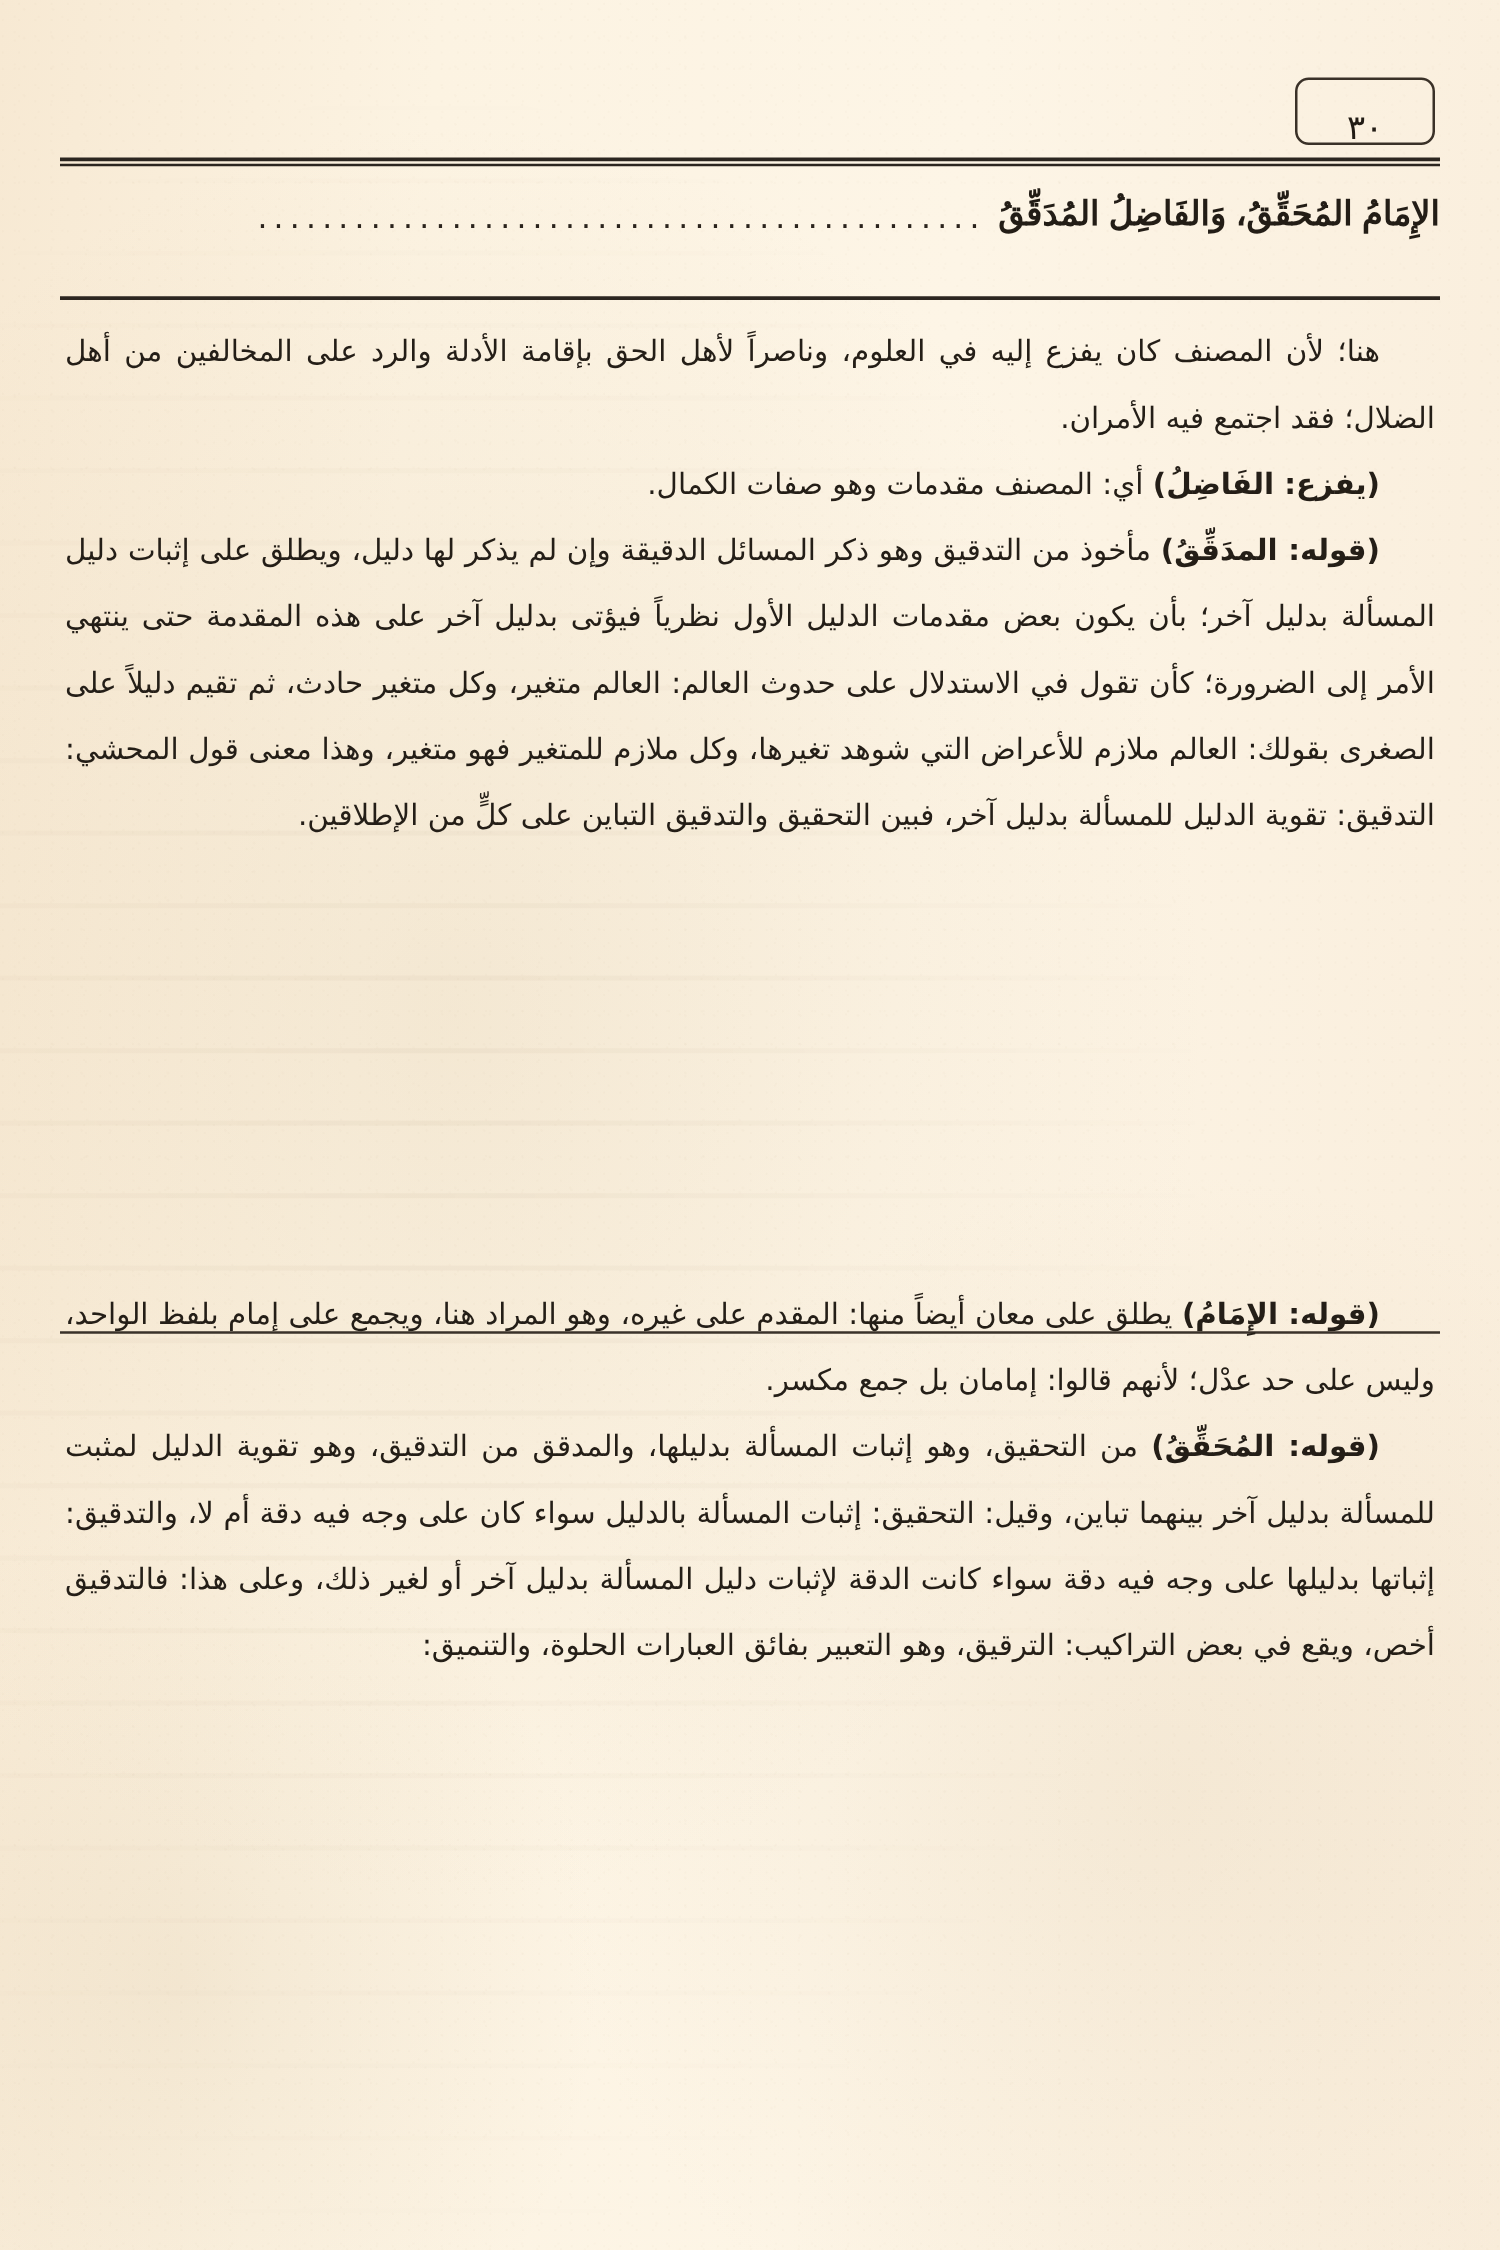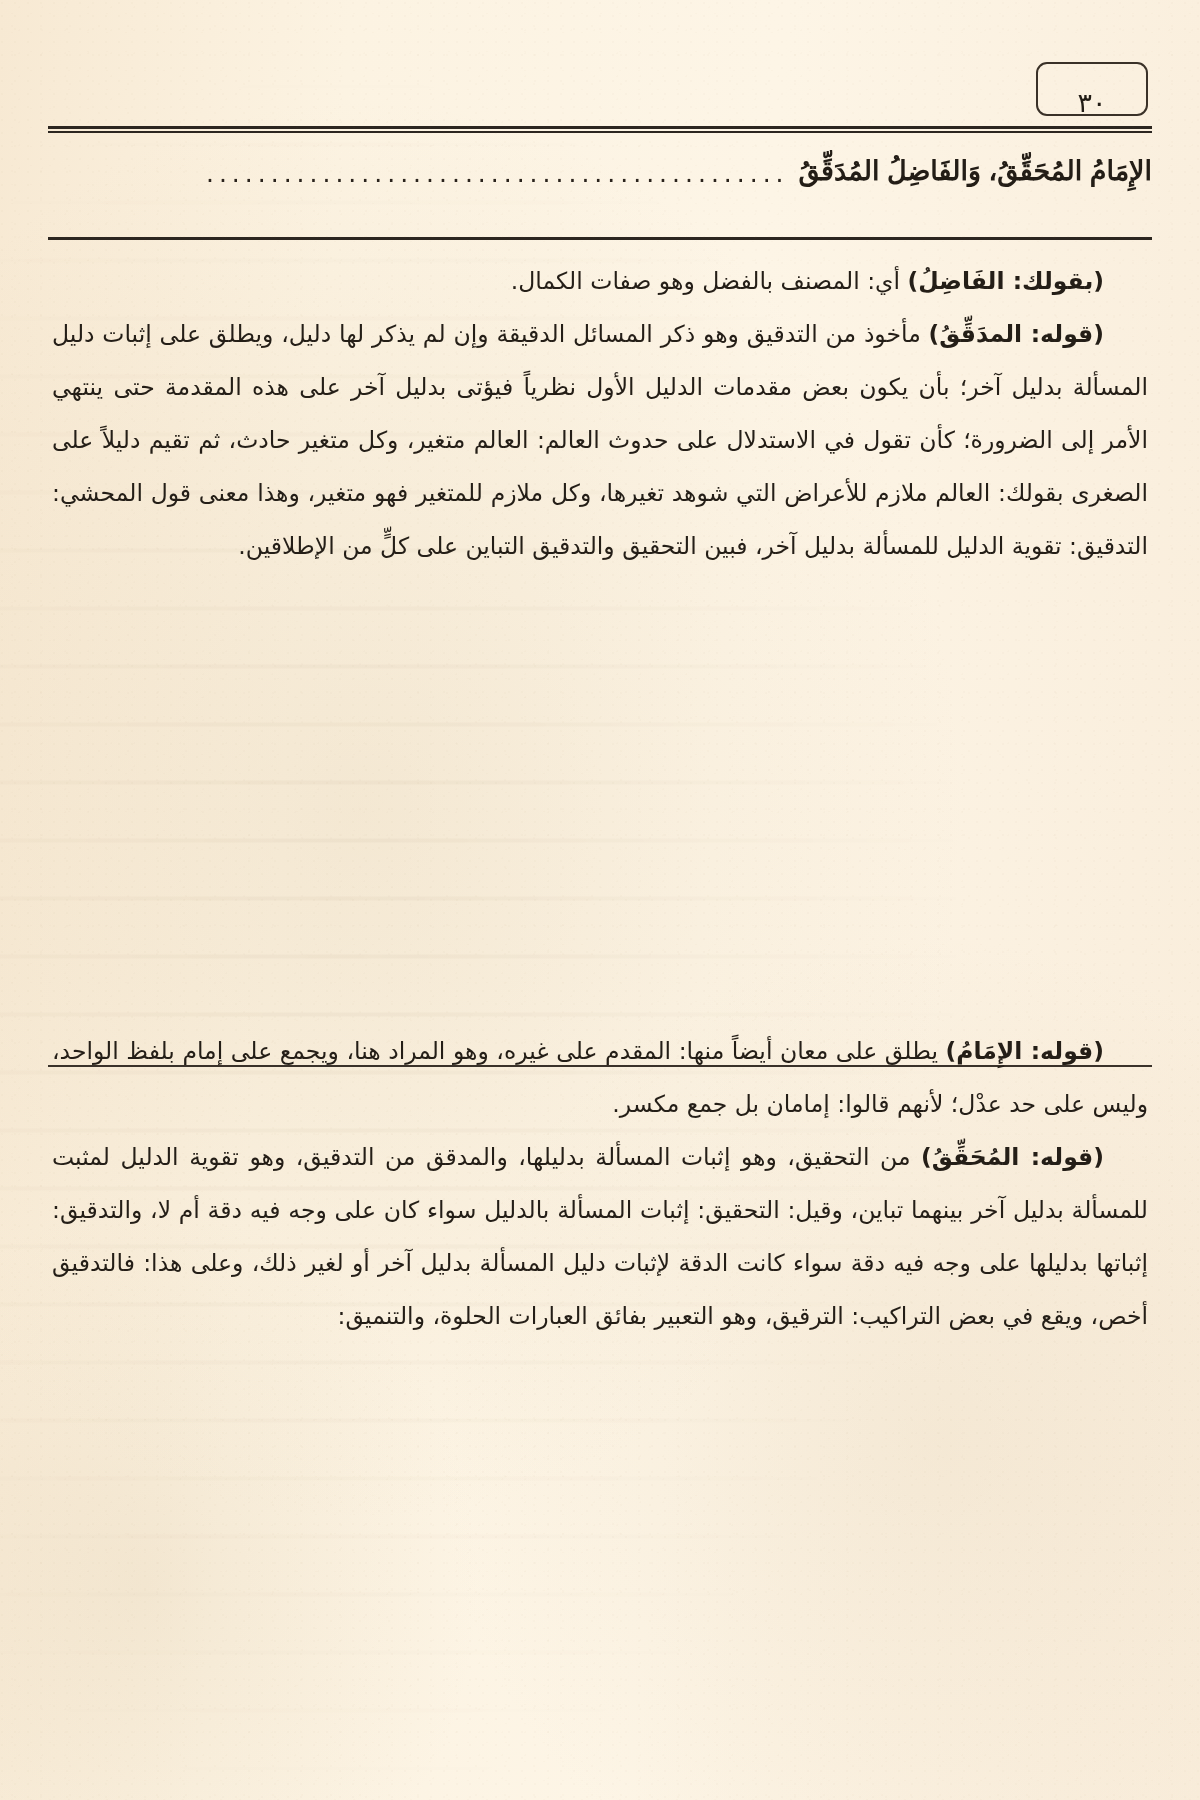--- a/index.html
+++ b/index.html
@@ -181,21 +181,22 @@
   </div>
 
   <div id="runhead">
     <span class="title">الإِمَامُ المُحَقِّقُ، وَالفَاضِلُ المُدَقِّقُ</span>
     <span class="leader">.............................................</span>
   </div>
 
   <div class="rule-single" style="top:237px;"></div>
 
   <div class="body-block" style="top:255px;">
-    <p class="para"><span class="lemma">(بقولك: الفَاضِلُ)</span><span> أي: المصنف بالفضل وهو صفات الكمال.</span></p>
+    <p class="para"><span>هنا؛ لأن المصنف كان يفزع إليه في العلوم، وناصراً لأهل الحق بإقامة الأدلة والرد على المخالفين من أهل الضلال؛ فقد اجتمع فيه الأمران.</span></p>
+    <p class="para"><span class="lemma">(يفزع: الفَاضِلُ)</span><span> أي: المصنف مقدمات وهو صفات الكمال.</span></p>
     <p class="para"><span class="lemma">(قوله: المدَقِّقُ)</span><span> مأخوذ من التدقيق وهو ذكر المسائل الدقيقة وإن لم يذكر لها دليل، ويطلق على إثبات دليل المسألة بدليل آخر؛ بأن يكون بعض مقدمات الدليل الأول نظرياً فيؤتى بدليل آخر على هذه المقدمة حتى ينتهي الأمر إلى الضرورة؛ كأن تقول في الاستدلال على حدوث العالم: العالم متغير، وكل متغير حادث، ثم تقيم دليلاً على الصغرى بقولك: العالم ملازم للأعراض التي شوهد تغيرها، وكل ملازم للمتغير فهو متغير، وهذا معنى قول المحشي: التدقيق: تقوية الدليل للمسألة بدليل آخر، فبين التحقيق والتدقيق التباين على كلٍّ من الإطلاقين.</span></p>
   </div>
 
   <div class="rule-thin" style="top:1065px;"></div>
 
   <div class="body-block" style="top:1025px;">
     <p class="para"><span class="lemma">(قوله: الإِمَامُ)</span><span> يطلق على معان أيضاً منها: المقدم على غيره، وهو المراد هنا، ويجمع على إمام بلفظ الواحد، وليس على حد عدْل؛ لأنهم قالوا: إمامان بل جمع مكسر.</span></p>
     <p class="para"><span class="lemma">(قوله: المُحَقِّقُ)</span><span> من التحقيق، وهو إثبات المسألة بدليلها، والمدقق من التدقيق، وهو تقوية الدليل لمثبت للمسألة بدليل آخر بينهما تباين، وقيل: التحقيق: إثبات المسألة بالدليل سواء كان على وجه فيه دقة أم لا، والتدقيق: إثباتها بدليلها على وجه فيه دقة سواء كانت الدقة لإثبات دليل المسألة بدليل آخر أو لغير ذلك، وعلى هذا: فالتدقيق أخص، ويقع في بعض التراكيب: الترقيق، وهو التعبير بفائق العبارات الحلوة، والتنميق:</span></p>
   </div>
 

